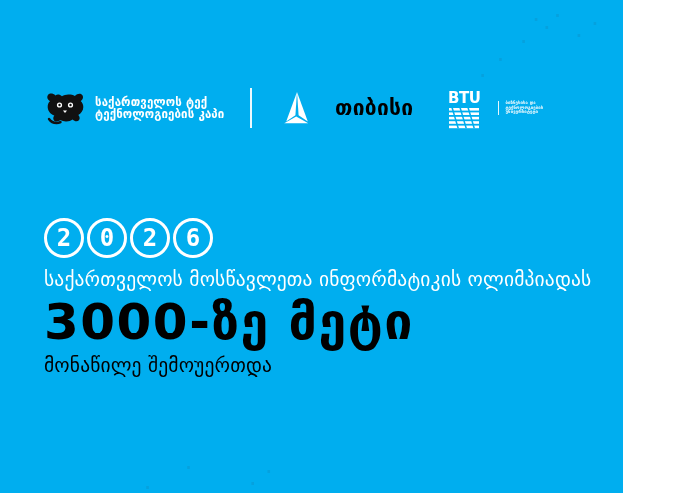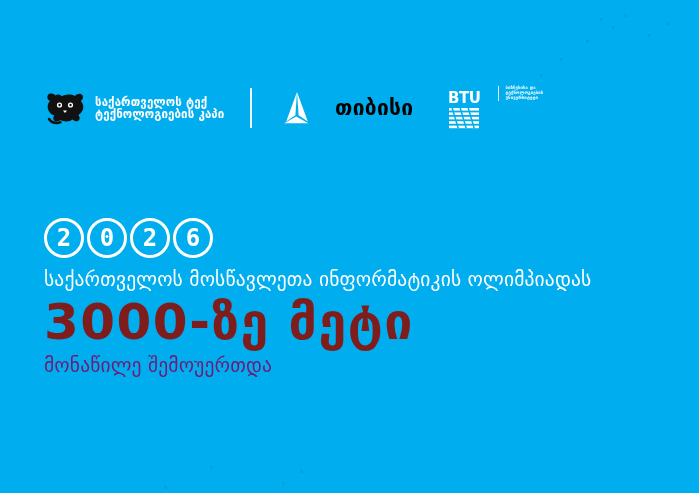--- a/index.html
+++ b/index.html
@@ -3,21 +3,21 @@
 <meta charset="utf-8">
 <style>
   html, body {
     margin: 0;
     padding: 0;
     background: #ffffff;
   }
 
   #poster {
     position: relative;
-    width: 699px;
+    width: 623px;
     height: 493px;
     overflow: hidden;
     background: #00AEEF;
     font-family: "DejaVu Sans", "Liberation Sans", sans-serif;
     -webkit-font-smoothing: antialiased;
   }
 
   
   .bg-art {
     position: absolute;
@@ -89,21 +89,21 @@
     color: #000000;
     font-size: 21px;
     font-weight: 700;
     letter-spacing: 0.3px;
     white-space: nowrap;
     margin-left: 10px;
   }
 
   .logo-block-btu {
     display: flex;
-    align-items: flex-start;
+    align-items: center;
     gap: 7px;
     margin-left: 34px;
   }
 
   .logo-mark-btu {
     width: 44px;
     height: 44px;
     flex: 0 0 auto;
   }
 
@@ -161,31 +161,31 @@
     color: #ffffff;
     font-size: 19.5px;
     font-weight: 400;
     letter-spacing: 0.15px;
     white-space: nowrap;
     line-height: 1.25;
     margin-bottom: 0;
   }
 
   .headline {
-    color: #7f1d1d;
+    color: #000000;
     font-size: 50px;
     font-weight: 700;
     letter-spacing: 1.5px;
     white-space: nowrap;
     line-height: 1.12;
     margin: 2px 0 4px 0;
   }
 
   .tagline {
-    color: #701a75;
+    color: #000000;
     font-size: 19.5px;
     font-weight: 400;
     letter-spacing: 0.15px;
     white-space: nowrap;
     line-height: 1.25;
   }
 </style>
 </head>
 <body>
 

